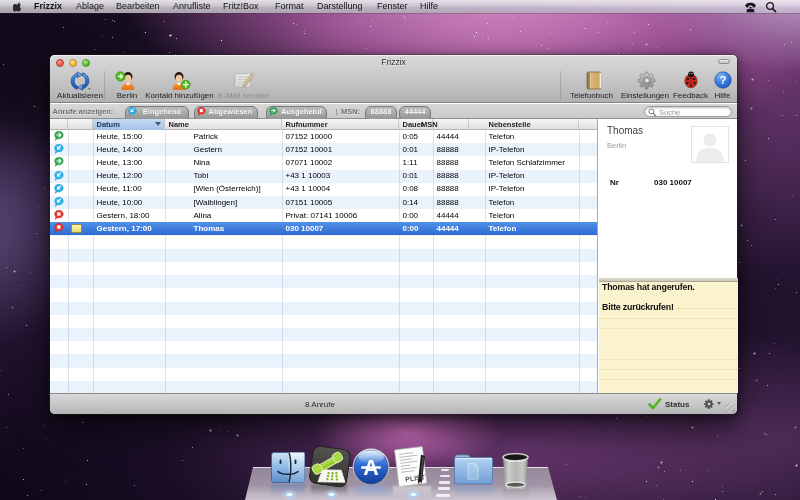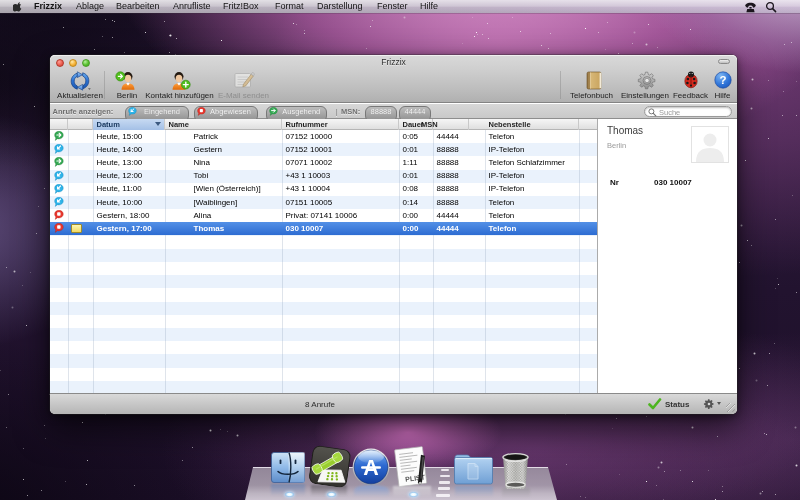--- a/index.html
+++ b/index.html
@@ -53,21 +53,21 @@
   .tbitem.dis { color:#8e8e8e; }
   .ticon { position:absolute; top:16px; transform:translateX(-50%); }
 
   
   #filterbar { position:absolute; left:0; top:49px; width:687px; height:15px;
     background:linear-gradient(180deg,#d7d7d7,#c9c9c9);
     border-bottom:1px solid #8e8e8e; }
   #filterbar .lab { position:absolute; top:3px; font-size:7.5px; font-weight:bold; color:#6f6f6f; text-shadow:0 1px 0 rgba(255,255,255,0.6); }
   .fpill { position:absolute; top:1.5px; height:16px; border-radius:6px;
     background:linear-gradient(180deg,#bdbdbd,#8f8f8f); border:0.5px solid #787878;
-    color:#fff; font-size:7.5px; font-weight:normal; text-shadow:0 -0.5px 0 rgba(0,0,0,0.35);
+    color:#fff; font-size:7.5px; font-weight:bold; text-shadow:0 -0.5px 0 rgba(0,0,0,0.35);
     line-height:9.5px; text-align:center; }
   .fpill svg { position:absolute; left:2px; top:0.75px; }
   #search { position:absolute; left:594px; top:1.5px; width:88px; height:11.5px; border-radius:6px;
     background:#fff; border:0.5px solid #9a9a9a; box-shadow:inset 0 1px 2px rgba(0,0,0,0.25); }
   #search .ph { position:absolute; left:14px; top:1.5px; font-size:7.5px; color:#9a9a9a; }
 
   
   #thead { position:absolute; left:0; top:64px; width:547px; height:10.5px;
     background:linear-gradient(180deg,#f6f6f6,#dfdfdf); border-bottom:1px solid #b5b5b5; }
   .hcell { position:absolute; top:0; height:10.5px; border-right:1px solid #c9c9c9; font-size:7.5px; font-weight:bold; color:#1f1f1f; padding:0.5px 0 0 4px; white-space:nowrap; overflow:hidden; }
@@ -426,20 +426,24 @@
       <div id="photo">
         <svg width="36" height="35" viewBox="0 0 36 35">
             <g fill="#ededed">
               <circle cx="18" cy="13" r="6.5"></circle>
               <path d="M4 35 C4 24 10 21 18 21 C26 21 32 24 32 35 Z"></path>
             </g>
           </svg>
       </div>
       <div id="pnr">Nr</div>
       <div id="pnum">030 10007</div>
+      <div id="note">
+        <div class="t1">Thomas hat angerufen.</div>
+        <div class="t2">Bitte zurückrufen!</div>
+      </div>
     </div>
 
     <div id="statusbar">
       <div id="scount">8 Anrufe</div>
       <svg width="14" height="12" viewBox="0 0 14 12" style="position:absolute;left:598px;top:4px;">
           <path d="M1.5 6.5 L5 10 L12 1.5" fill="none" stroke="#4db520" stroke-width="2.6" stroke-linecap="round" stroke-linejoin="round"></path>
         </svg>
       <div id="sstatus">Status</div>
       <svg width="12" height="12" viewBox="0 0 24 24" style="position:absolute;left:653px;top:4px;">
           <path fill="#555" d="M12 8a4 4 0 100 8 4 4 0 000-8zm9 5.5v-3l-2.6-.5a6.7 6.7 0 00-.7-1.6l1.5-2.2-2.1-2.1-2.2 1.5c-.5-.3-1-.5-1.6-.7L13 2.6h-3l-.4 2.6c-.6.2-1.1.4-1.6.7L5.8 4.4 3.7 6.5l1.5 2.2c-.3.5-.5 1-.7 1.6l-2.6.4v3l2.6.4c.2.6.4 1.1.7 1.6l-1.5 2.2 2.1 2.1 2.2-1.5c.5.3 1 .5 1.6.7l.4 2.6h3l.4-2.6c.6-.2 1.1-.4 1.6-.7l2.2 1.5 2.1-2.1-1.5-2.2c.3-.5.5-1 .7-1.6l2.6-.4z"></path>

